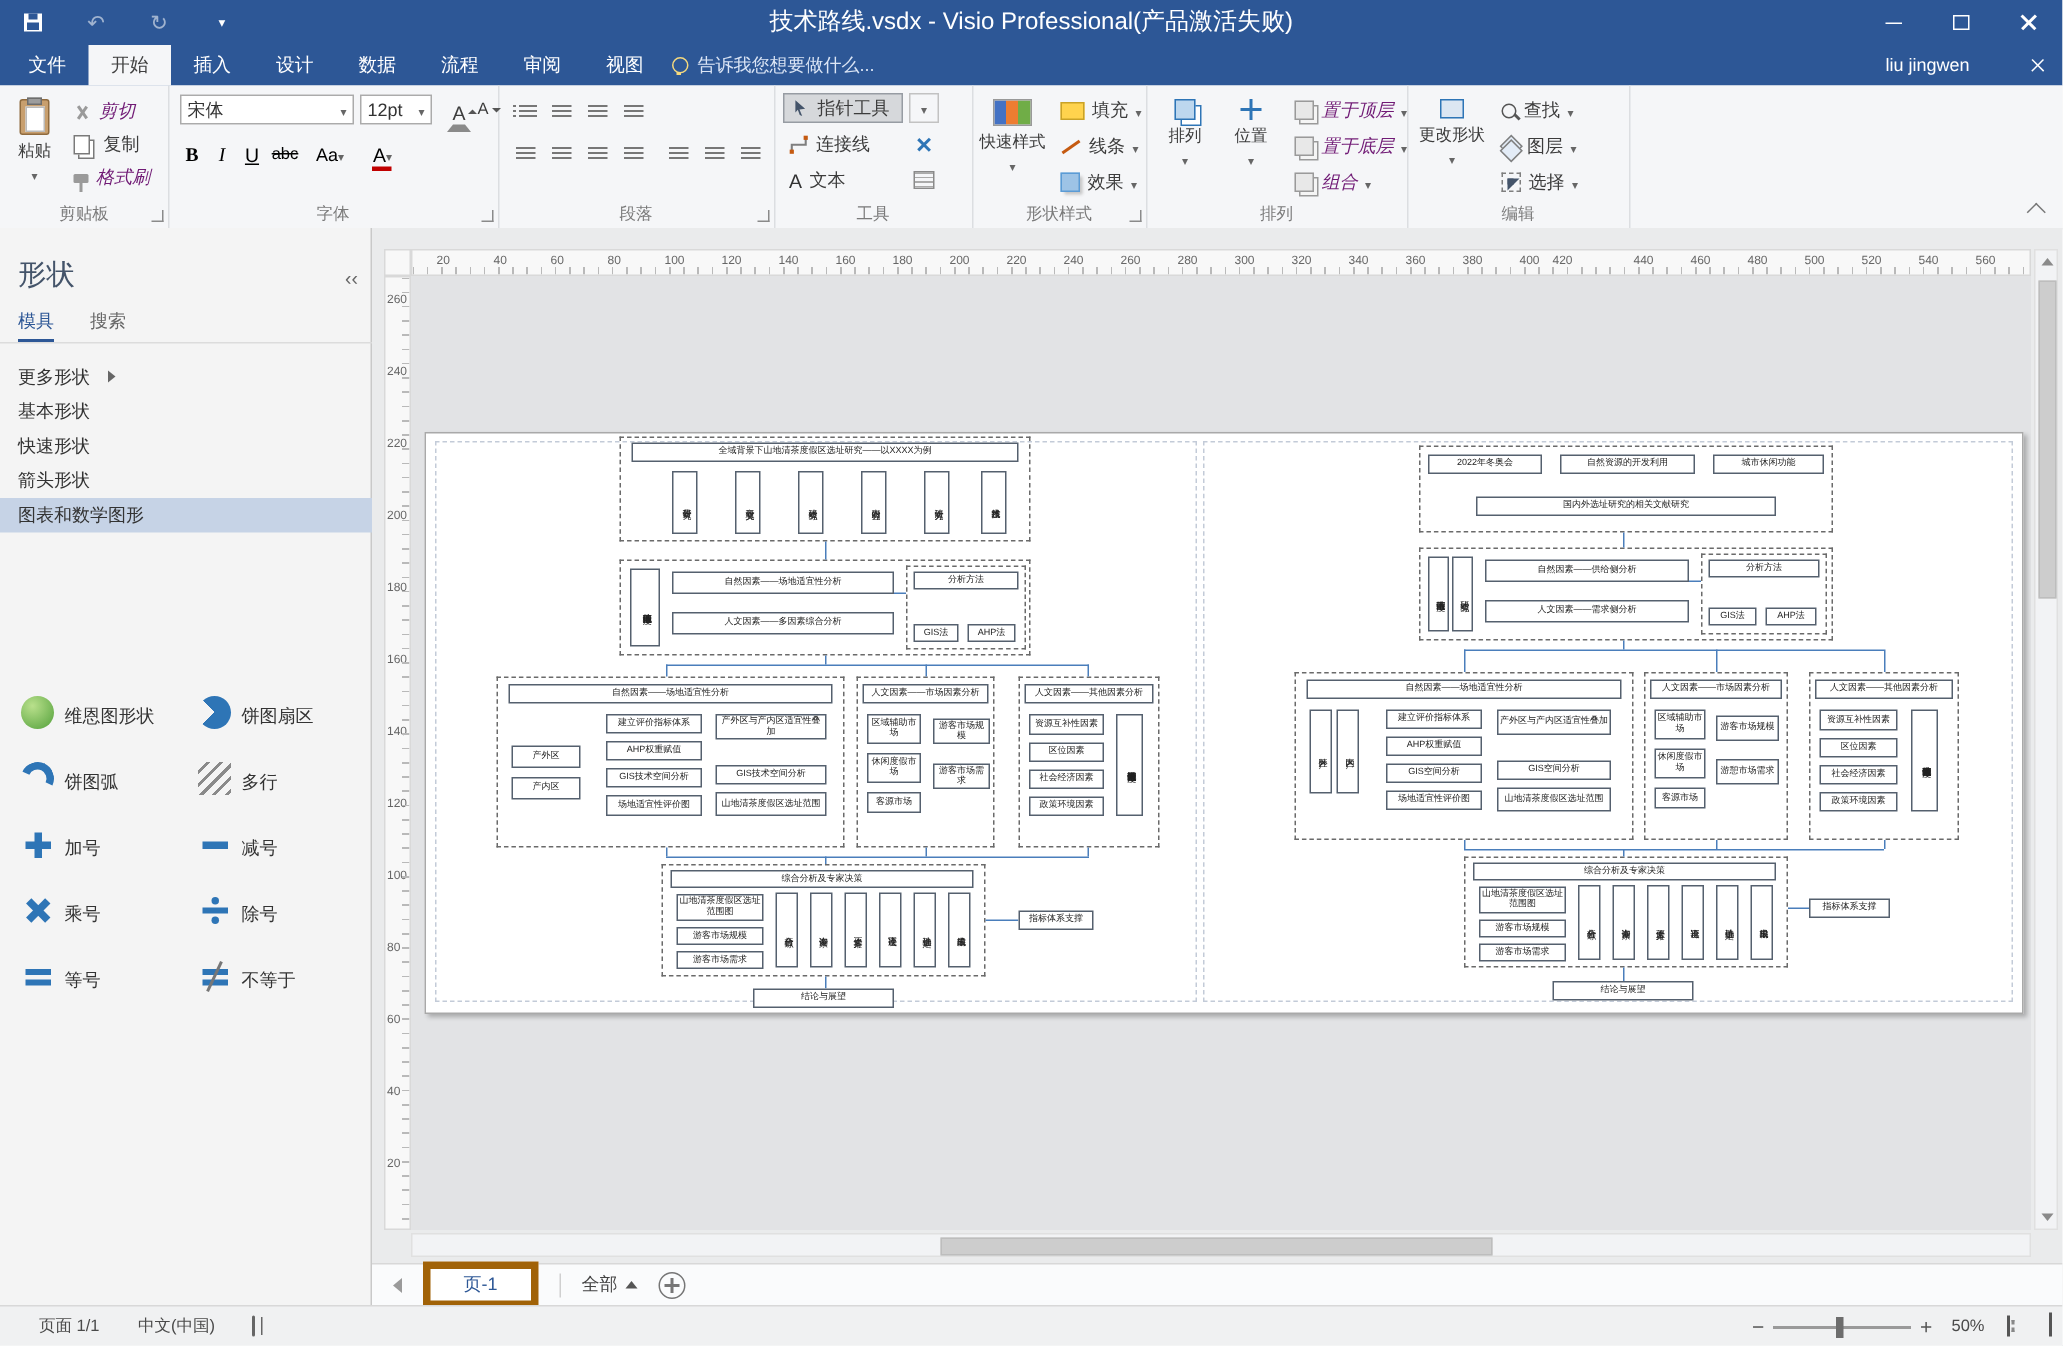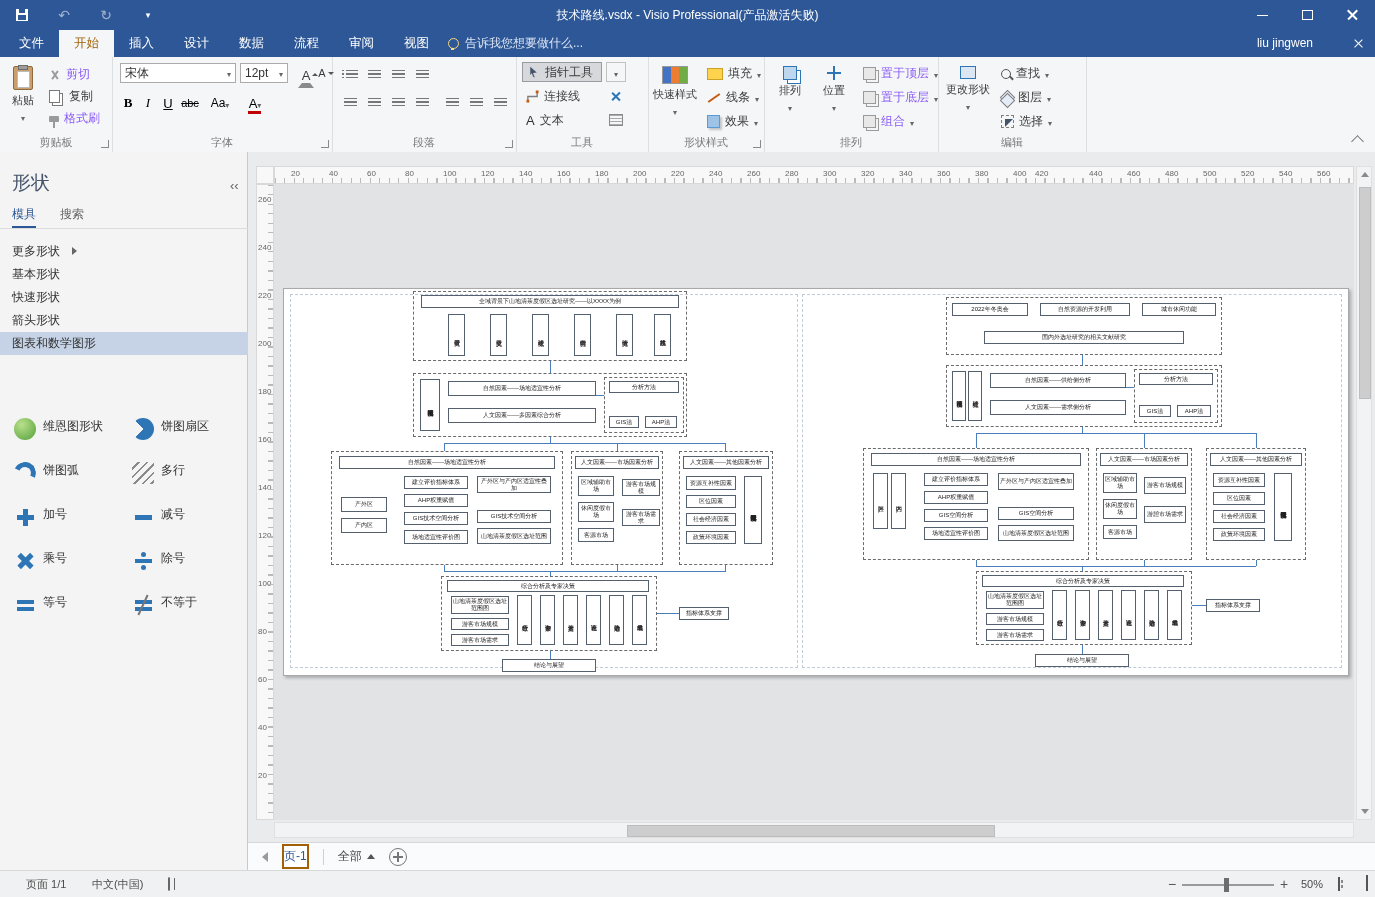--- a/index.html
+++ b/index.html
@@ -9,48 +9,48 @@
   
   .titlebar{position:absolute;left:0;top:0;width:1375px;height:30px;background:#2d5796;}
   .qat{position:absolute;left:12px;top:0;height:30px;display:flex;align-items:center;gap:22px;}
   .qbtn{display:flex;align-items:center;justify-content:center;width:20px;height:20px;}
   .ic-save{width:12px;height:12px;background:#fff;position:relative;}
   .ic-save::before{content:"";position:absolute;left:3px;top:0;width:6px;height:4px;background:#2d5796;}
   .ic-save::after{content:"";position:absolute;left:2px;bottom:1px;width:8px;height:5px;background:#2d5796;}
   .gch{color:rgba(255,255,255,.55);font-size:14px;line-height:1;}
   .gch.on{color:#fff;}
   .title-text{position:absolute;left:50%;top:0;transform:translateX(-50%);height:30px;line-height:30px;
-    color:#fff;font-size:12px;white-space:nowrap;}
+    color:#fff;font-size:16px;white-space:nowrap;}
   .winbtns{position:absolute;right:0;top:0;height:30px;display:flex;}
   .wbtn{width:45px;height:30px;display:flex;align-items:center;justify-content:center;position:relative;}
   .wmin::before{content:"";width:11px;height:1px;background:#fff;}
   .wmax::before{content:"";width:9px;height:8px;border:1px solid #fff;}
   .wclose::before,.wclose::after{content:"";position:absolute;width:13px;height:1.5px;background:#fff;left:16px;top:14px;}
   .wclose::before{transform:rotate(45deg);}  .wclose::after{transform:rotate(-45deg);}
 
   
   .tabrow{position:absolute;left:0;top:30px;width:1375px;height:27px;background:#2d5796;}
   .tabs{display:flex;height:27px;margin-left:4px;}
   .rtab{padding:0 15px;line-height:27px;font-size:12.5px;color:#fff;cursor:default;white-space:nowrap;}
-  .rtab.active{background:#f5f6f8;color:#a16207;}
+  .rtab.active{background:#f5f6f8;color:#404040;}
   .tellme{position:absolute;left:448px;top:0;height:27px;display:flex;align-items:center;color:#dbe5f5;font-size:12px;}
   .bulb{width:9px;height:9px;border:1px solid #f5d97e;border-radius:50%;position:relative;display:inline-block;margin-right:6px;}
   .bulb::after{content:"";position:absolute;left:2px;top:9px;width:3px;height:2px;background:#f5d97e;}
   .user{position:absolute;right:62px;top:0;height:27px;line-height:27px;color:#fff;font-size:12px;}
   .tclose{position:absolute;right:10px;top:7px;width:13px;height:13px;}
   .tclose::before,.tclose::after{content:"";position:absolute;left:1px;top:6px;width:11px;height:1.2px;background:#fff;}
   .tclose::before{transform:rotate(45deg);}  .tclose::after{transform:rotate(-45deg);}
 
   
   .ribbon{position:absolute;left:0;top:57px;width:1375px;height:95px;background:#f5f6f8;border-bottom:1px solid #d2d4d7;}
   .rg{position:absolute;top:0;height:95px;border-right:1px solid #dcdee1;}
   .glabel{position:absolute;bottom:2px;left:0;right:0;text-align:center;font-size:11px;color:#7a7a7a;}
   .launcher{position:absolute;right:3px;bottom:4px;width:7px;height:7px;border-right:1px solid #8a8a8a;border-bottom:1px solid #8a8a8a;}
   .rbtn{position:absolute;display:flex;align-items:center;gap:5px;font-size:12px;color:#3c3c3c;padding:1px 3px;white-space:nowrap;}
-  .rbtn.dis{color:#8b5cf6;}
+  .rbtn.dis{color:#701a75;font-style:italic;}
   .bigbtn{position:absolute;display:flex;flex-direction:column;align-items:center;justify-content:flex-start;
     font-size:11px;color:#3c3c3c;text-align:center;gap:3px;padding-top:4px;}
   .dd{display:inline-block;}
   .dd::after{content:"\25BE";font-size:8px;color:#666;}
   .bigbtn .dd::after{color:#666;}
   .combo{position:absolute;background:#fff;border:1px solid #ababab;font-size:12px;display:flex;align-items:center;
     padding:0 4px;color:#333;height:20px;box-sizing:border-box;}
   .combo .dd{margin-left:auto;}
   .ic-paste{width:18px;height:22px;background:#c89f6e;border:1px solid #8f6b3f;border-radius:2px;position:relative;}
   .ic-paste::before{content:"";position:absolute;left:4px;top:-2px;width:8px;height:3px;background:#9d9d9d;border:1px solid #6e6e6e;}
@@ -108,21 +108,21 @@
   .panel-title{position:absolute;left:12px;top:18px;font-size:19px;color:#44546a;}
   .panel-collapse{position:absolute;left:230px;top:26px;font-size:13px;color:#666;}
   .ptab{position:absolute;top:54px;font-size:12px;}
   .ptab.active{color:#2d5796;border-bottom:2px solid #2d5796;padding-bottom:3px;}
   .ptab.idle{color:#666;}
   .ptabs-divider{position:absolute;left:0;top:76px;width:248px;height:1px;background:#dcdcdc;}
   .stencil-list{position:absolute;left:0;top:88px;width:248px;}
   .sitem{height:23px;line-height:23px;font-size:12px;color:#333;padding-left:12px;position:relative;}
   .sitem.sel{background:#c6d3e6;}
   .sitem .arr{position:absolute;left:72px;top:7px;width:0;height:0;border-left:5px solid #666;border-top:4px solid transparent;border-bottom:4px solid transparent;}
-  .shape-item{position:absolute;display:flex;align-items:flex-start;gap:7px;font-size:12px;color:#333;width:112px;}
+  .shape-item{position:absolute;display:flex;align-items:flex-end;gap:7px;font-size:12px;color:#333;width:112px;margin-top:46px;}
   .si{width:22px;height:22px;display:inline-block;position:relative;flex:none;}
   .si-venn-circle{border-radius:50%;background:radial-gradient(circle at 35% 30%,#b9e08c,#52a03a);}
   .si-pie-sector{border-radius:50%;background:conic-gradient(from -45deg,#2e75b6 0 270deg,transparent 270deg 360deg);}
   .si-pie-arc{border-radius:50%;border:5px solid transparent;border-top-color:#2e75b6;border-right-color:#2e75b6;transform:rotate(-20deg);box-sizing:border-box;}
   .si-multi-line{background:repeating-linear-gradient(135deg,transparent 0 4px,#8a8a8a 4px 6px);}
   .si-plus::before{content:"";position:absolute;left:9px;top:3px;width:5px;height:17px;background:#2e75b6;}
   .si-plus::after{content:"";position:absolute;left:3px;top:9px;width:17px;height:5px;background:#2e75b6;}
   .si-minus::after{content:"";position:absolute;left:3px;top:9px;width:17px;height:5px;background:#2e75b6;}
   .si-multiply::before,.si-multiply::after{content:"";position:absolute;left:9px;top:2px;width:5px;height:18px;background:#2e75b6;}
   .si-multiply::before{transform:rotate(45deg);}  .si-multiply::after{transform:rotate(-45deg);}
@@ -153,21 +153,21 @@
   .vscroll{position:absolute;left:1108px;top:14px;width:16px;height:654px;background:#f2f3f5;border:1px solid #e0e0e0;box-sizing:border-box;}
   .hscroll{position:absolute;left:26px;top:670px;width:1080px;height:16px;background:#f2f3f5;border:1px solid #e0e0e0;box-sizing:border-box;}
   .sthumb{position:absolute;background:#cdcdcd;border:1px solid #bdbdbd;}
   .sarr{position:absolute;width:0;height:0;}
   .up{left:4px;top:5px;border-left:4px solid transparent;border-right:4px solid transparent;border-bottom:5px solid #8a8a8a;}
   .down{left:4px;bottom:5px;border-left:4px solid transparent;border-right:4px solid transparent;border-top:5px solid #8a8a8a;}
 
   
   .pagebar{position:absolute;left:0;top:690px;width:1127px;height:28px;background:#fafbfc;border-top:1px solid #d8d8d8;display:flex;align-items:center;gap:14px;padding-left:14px;box-sizing:border-box;font-size:12px;color:#444;}
   .pb-arrow{width:0;height:0;border-top:5px solid transparent;border-bottom:5px solid transparent;border-right:6px solid #9a9a9a;}
-  .pagetab{background:#fff;border:2px solid #a16207;color:#2d5796;padding:2px 0;}
+  .pagetab{background:#fff;border:5px solid #a16207;color:#2d5796;padding:2px 22px;}
   .pb-sep{width:1px;height:16px;background:#d0d0d0;}
   .allpages{display:flex;align-items:center;gap:5px;}
   .caret-up{width:0;height:0;border-left:4px solid transparent;border-right:4px solid transparent;border-bottom:5px solid #555;}
   .pb-plus{width:16px;height:16px;border:1px solid #767676;border-radius:50%;position:relative;}
   .pb-plus::before{content:"";position:absolute;left:7px;top:3px;width:2px;height:10px;background:#767676;}
   .pb-plus::after{content:"";position:absolute;left:3px;top:7px;width:10px;height:2px;background:#767676;}
 
   
   .statusbar{position:absolute;left:0;top:870px;width:1375px;height:27px;background:#f0f1f2;border-top:1px solid #d8d8d8;font-size:11px;color:#4a4a4a;}
   .sb-item{position:absolute;top:0;height:27px;line-height:27px;margin-left:16px;}

